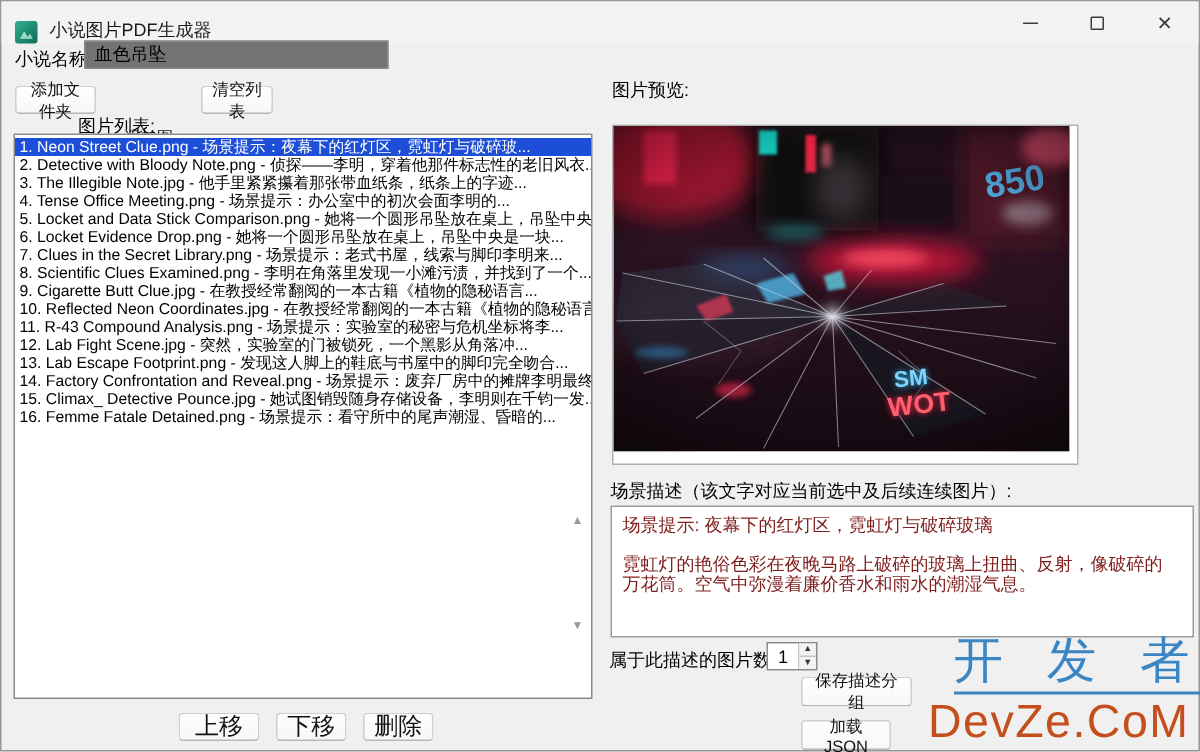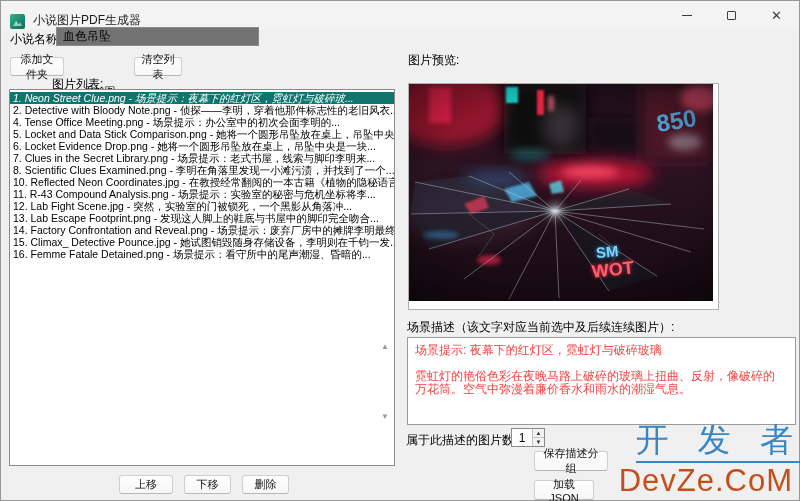--- a/index.html
+++ b/index.html
@@ -43,31 +43,31 @@
   .toolbar-row .btn:nth-child(3) { width: 48px; }
 
   
   .listbox { position: absolute; left: 8px; top: 88px; width: 386px; height: 377px;
     background: #fff; border: 1px solid #8a8a8a; overflow: hidden; padding-top: 2px; }
   .list-item { font-size: 10.5px; line-height: 12px; height: 12px; white-space: nowrap;
     overflow: hidden; color: #000; padding-left: 3px; }
   .list-item.selected { background: #0a6ed9; color: #fff; }
 
   .list-actions { position: absolute; left: 118px; top: 474px; display: flex; gap: 11px; }
-  .list-actions .btn { width: 54px; height: 19px; font-size: 11px; }
+  .list-actions .btn { width: 54px; height: 19px; font-size: 16px; }
   .list-actions .btn:nth-child(2), .list-actions .btn:nth-child(3) { width: 47px; }
 
   
   .preview-box { position: absolute; left: 407px; top: 82px; width: 311px; height: 227px;
     background: #fff; border: 1px solid #b0b0b0; }
   .preview-box svg { display: block; }
 
   .desc-box { position: absolute; left: 406px; top: 336px; width: 389px; height: 88px;
     background: #fff; border: 1px solid #9a9a9a; font-size: 12px; line-height: 13px;
-    padding: 6px 16px 6px 7px; white-space: pre-wrap; color: #ef4444; overflow: hidden; }
+    padding: 6px 16px 6px 7px; white-space: pre-wrap; color: #7f1d1d; overflow: hidden; }
   .scroll-arrow { position: absolute; right: 409px; font-size: 8px; color: #9a9a9a;
     width: 10px; text-align: center; line-height: 8px; }
   .scroll-arrow.up { top: 342px; }
   .scroll-arrow.down { top: 412px; }
 
   .spinbox { position: absolute; left: 510px; top: 427px; width: 34px; height: 19px;
     display: flex; border: 1px solid #8a8a8a; background: #fff; }
   .spin-value { flex: 1; font-size: 12px; display: flex; align-items: center;
     justify-content: center; color: #000; }
   .spin-arrows { width: 12px; display: flex; flex-direction: column; border-left: 1px solid #c4c4c4; }
@@ -113,27 +113,29 @@
   <input class="novel-input" type="text" value="血色吊坠" style="">
 
   <div class="toolbar-row">
     <button class="btn">添加文件夹</button>
     <button class="btn">添加图片</button>
     <button class="btn">清空列表</button>
   </div>
 
   <span class="lbl" style="left:9px; top:75px;margin-left:42px;">图片列表:</span>
   <div class="listbox">
-      <div class="list-item selected" style="background: #0f766e; font-style: italic;">1. Neon Street Clue.png - 场景提示：夜幕下的红灯区，霓虹灯与破碎玻...</div>
+      <div class="list-item selected" style="background: #1d4ed8;">1. Neon Street Clue.png - 场景提示：夜幕下的红灯区，霓虹灯与破碎玻...</div>
       <div class="list-item">2. Detective with Bloody Note.png - 侦探——李明，穿着他那件标志性的老旧风衣...</div>
+      <div class="list-item">3. The Illegible Note.jpg - 他手里紧紧攥着那张带血纸条，纸条上的字迹...</div>
       <div class="list-item">4. Tense Office Meeting.png - 场景提示：办公室中的初次会面李明的...</div>
       <div class="list-item">5. Locket and Data Stick Comparison.png - 她将一个圆形吊坠放在桌上，吊坠中央是一块...</div>
       <div class="list-item">6. Locket Evidence Drop.png - 她将一个圆形吊坠放在桌上，吊坠中央是一块...</div>
       <div class="list-item">7. Clues in the Secret Library.png - 场景提示：老式书屋，线索与脚印李明来...</div>
       <div class="list-item">8. Scientific Clues Examined.png - 李明在角落里发现一小滩污渍，并找到了一个...</div>
+      <div class="list-item">9. Cigarette Butt Clue.jpg - 在教授经常翻阅的一本古籍《植物的隐秘语言...</div>
       <div class="list-item">10. Reflected Neon Coordinates.jpg - 在教授经常翻阅的一本古籍《植物的隐秘语言...</div>
       <div class="list-item">11. R-43 Compound Analysis.png - 场景提示：实验室的秘密与危机坐标将李...</div>
       <div class="list-item">12. Lab Fight Scene.jpg - 突然，实验室的门被锁死，一个黑影从角落冲...</div>
       <div class="list-item">13. Lab Escape Footprint.png - 发现这人脚上的鞋底与书屋中的脚印完全吻合...</div>
       <div class="list-item">14. Factory Confrontation and Reveal.png - 场景提示：废弃厂房中的摊牌李明最终追...</div>
       <div class="list-item">15. Climax_ Detective Pounce.jpg - 她试图销毁随身存储设备，李明则在千钧一发...</div>
       <div class="list-item">16. Femme Fatale Detained.png - 场景提示：看守所中的尾声潮湿、昏暗的...</div>
     </div>
 
   <div class="list-actions">

